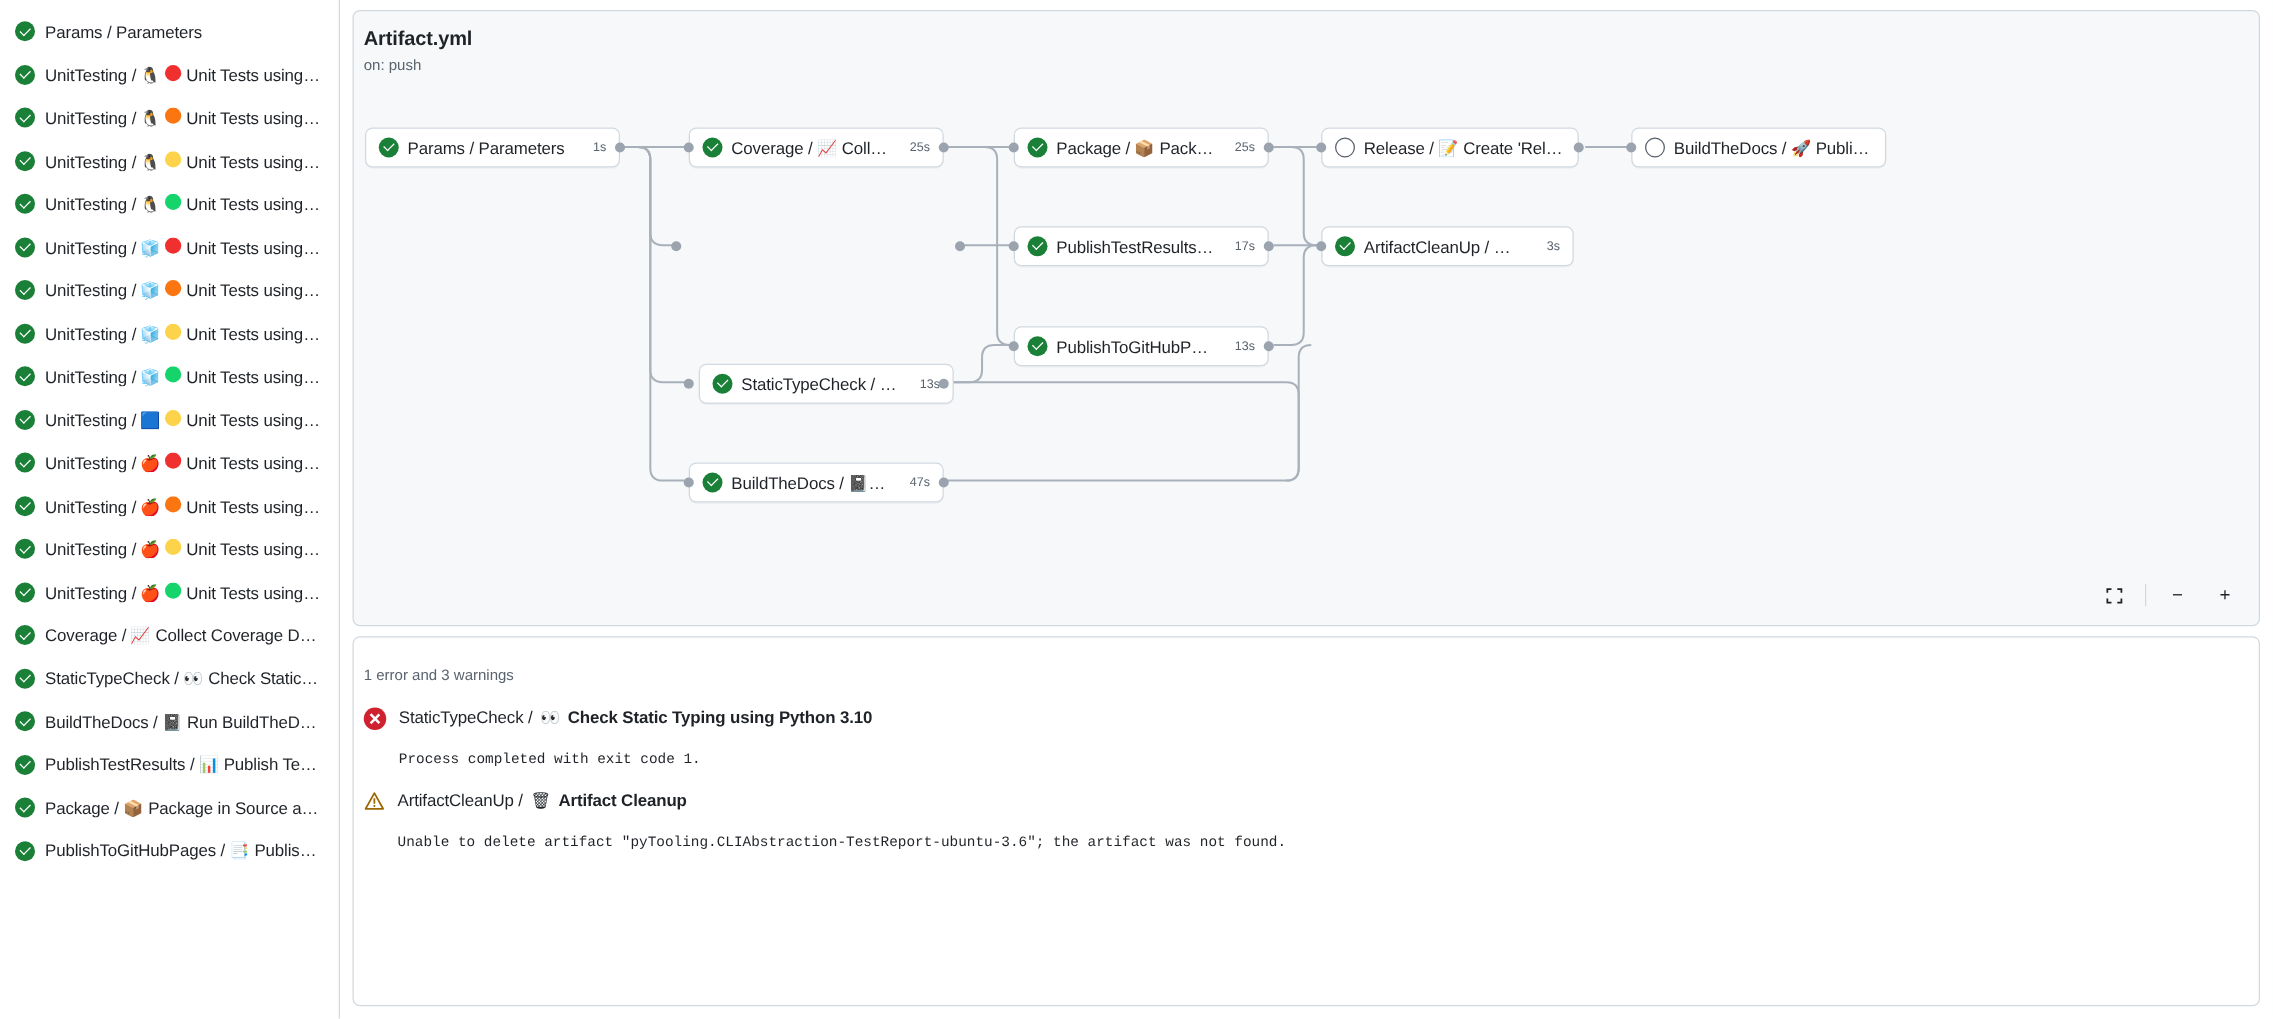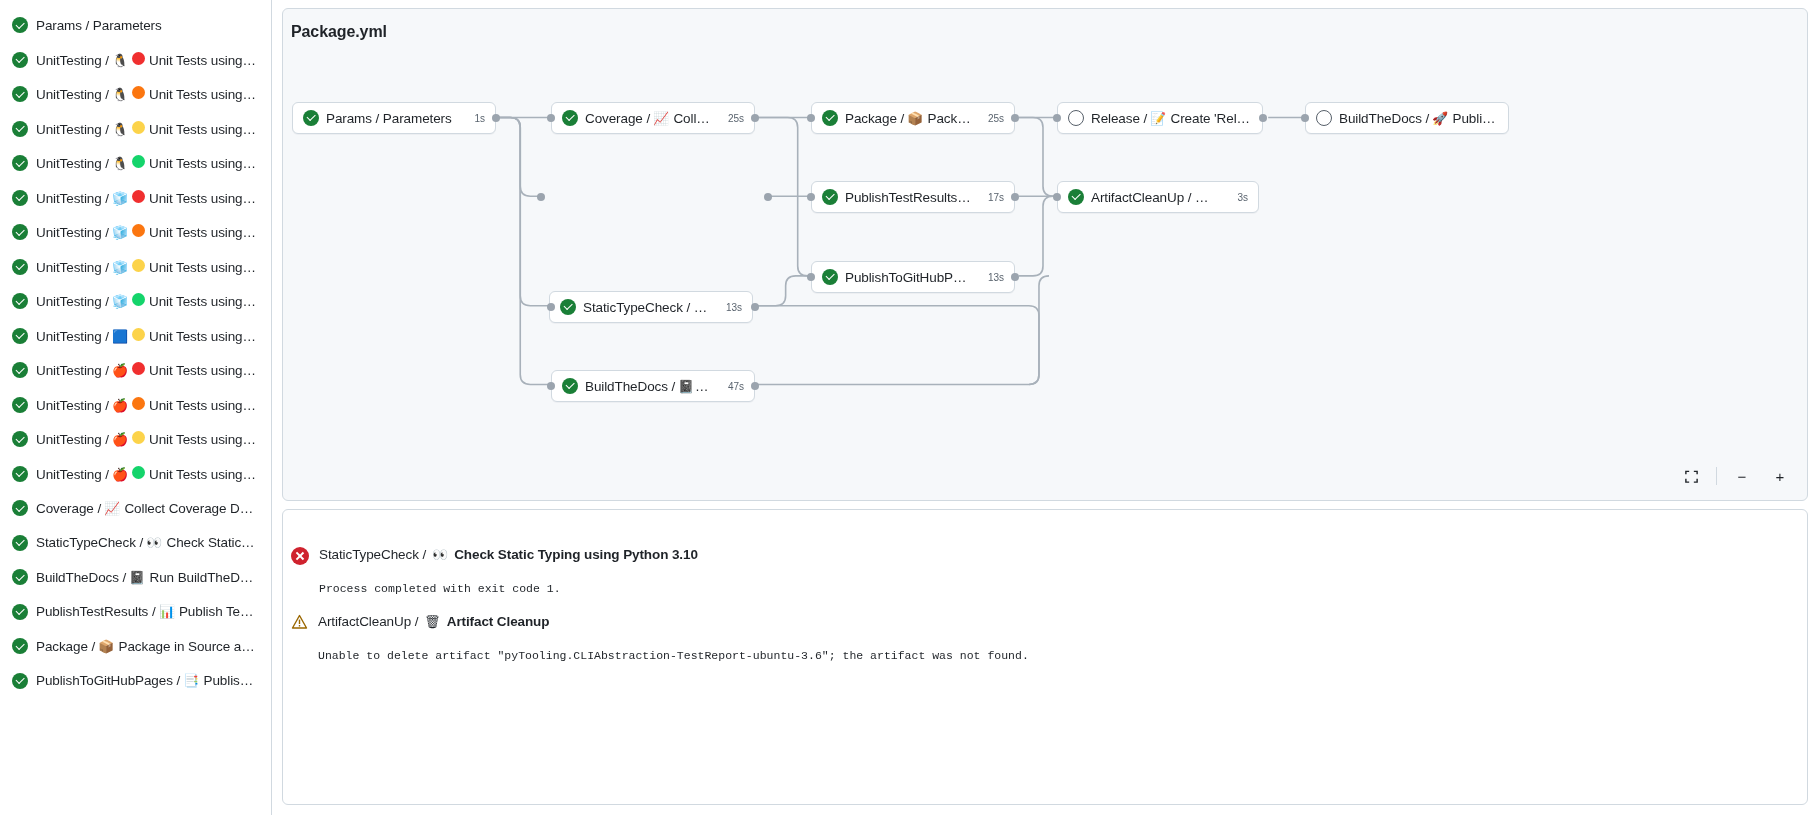--- a/index.html
+++ b/index.html
@@ -327,21 +327,22 @@
           </span>
           <span class="job-label"><span>PublishToGitHubPages / </span><span class="emoji">📑</span> <span>Publish to G...</span></span>
         </div>
       </div>
   </aside>
 
   <main class="main">
 
     <section class="graph-card">
       <div class="graph-head">
-        <div class="graph-title">Package.yml</div>
+        <div class="graph-title">Artifact.yml</div>
+        <div class="graph-sub">on: push</div>
       </div>
 
       <div class="canvas">
         <svg class="edges" viewBox="0 0 1516 493" preserveAspectRatio="none">
           <g fill="none" stroke="#a8b1ba" stroke-width="1.6">
 
             <path d="M213,109 L230,109 Q238,109 238,109 L268,109"></path>
 
             <path d="M213,109 L226,109 Q236,109 236,119 L236,178 Q236,188 246,188 L258,188"></path>
 
@@ -459,21 +460,21 @@
               <span class="ico-check"></span>
             </span>
           <span class="nlabel">
             <span>PublishToGitHubPages / </span> 
           </span>
           <span class="ntime">13s</span>
         </div>
         <div class="port" style="left:728px; top:264px;"></div>
 
         <div class="port" style="left:264px; top:294px;"></div>
-        <div class="node" id="node-stc" style="left:266px; top:282px; width:204px;">
+        <div class="node" id="node-stc" style="left:276px; top:282px; width:204px;">
           <span class="ico">
               <span class="ico-check"></span>
             </span>
           <span class="nlabel">
             <span>StaticTypeCheck / </span><span class="emoji">👀</span> 
           </span>
           <span class="ntime">13s</span>
         </div>
         <div class="port" style="left:468px; top:294px;"></div>
 
@@ -496,20 +497,21 @@
             <path d="M2 5.5V2.5H5.5M10.5 2.5H14V5.5M14 10.5V14H10.5M5.5 14H2V10.5"></path>
           </svg>
         </div>
         <div class="zc-sep"></div>
         <div class="zc-btn">−</div>
         <div class="zc-btn">+</div>
       </div>
     </section>
 
     <section class="annot-card">
+      <div class="annot-sub">1 error and 3 warnings</div>
 
       <div class="annot-row">
         <span class="ico-error"></span>
         <div class="annot-body">
           <div class="annot-head">
             <span>StaticTypeCheck / </span>
             <span class="emoji">👀</span>
             <b>Check Static Typing using Python 3.10</b>
           </div>
           <div class="annot-msg">Process completed with exit code 1.</div>

